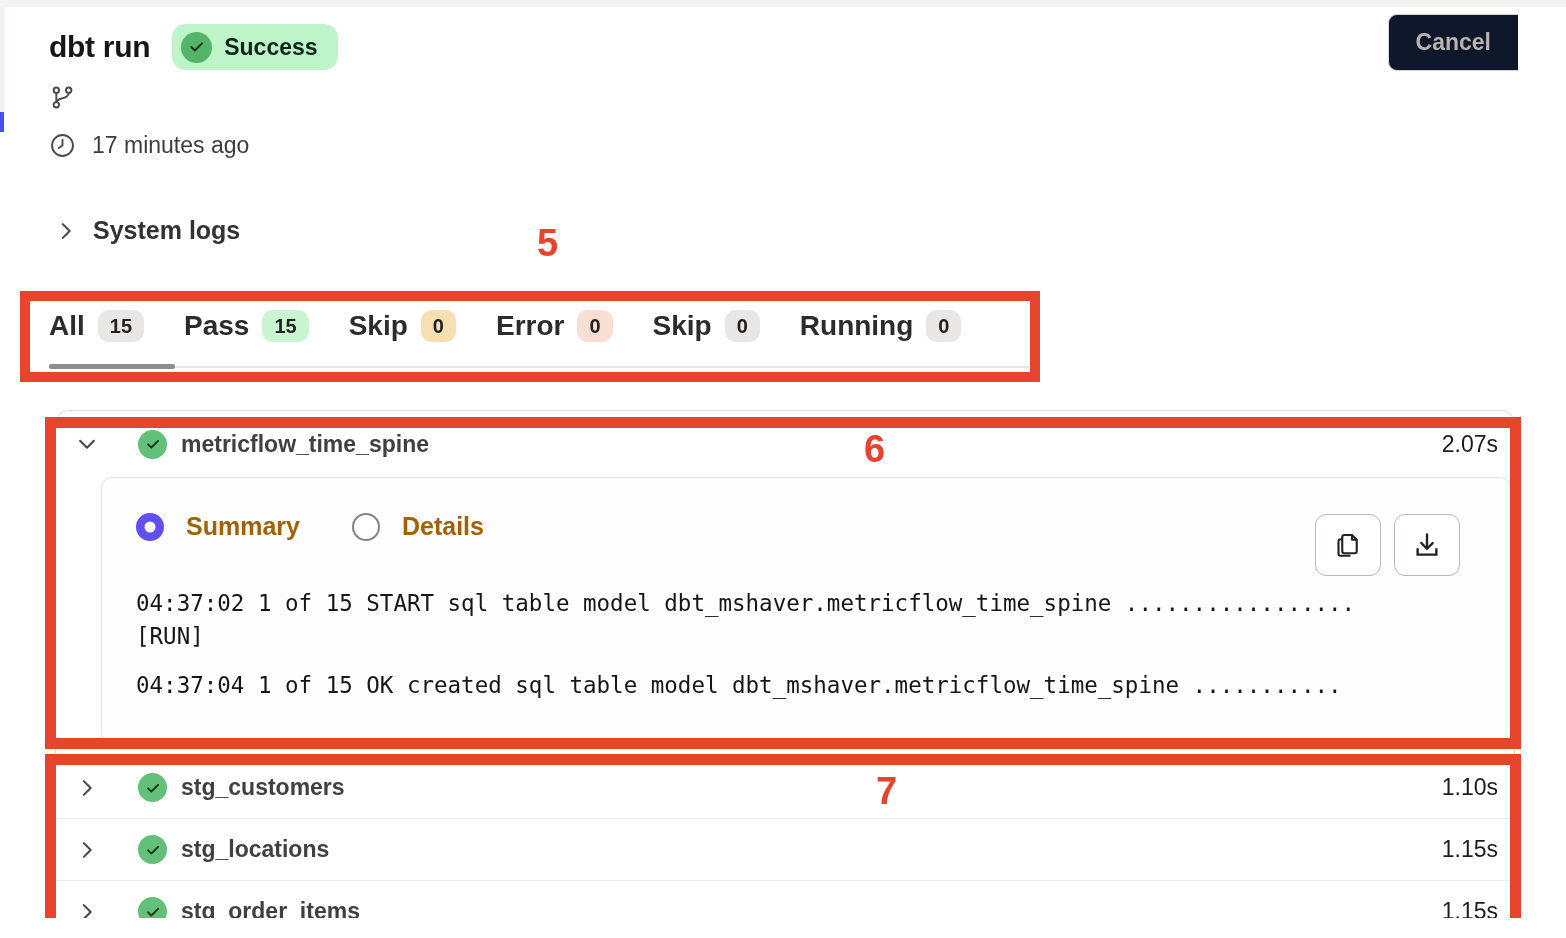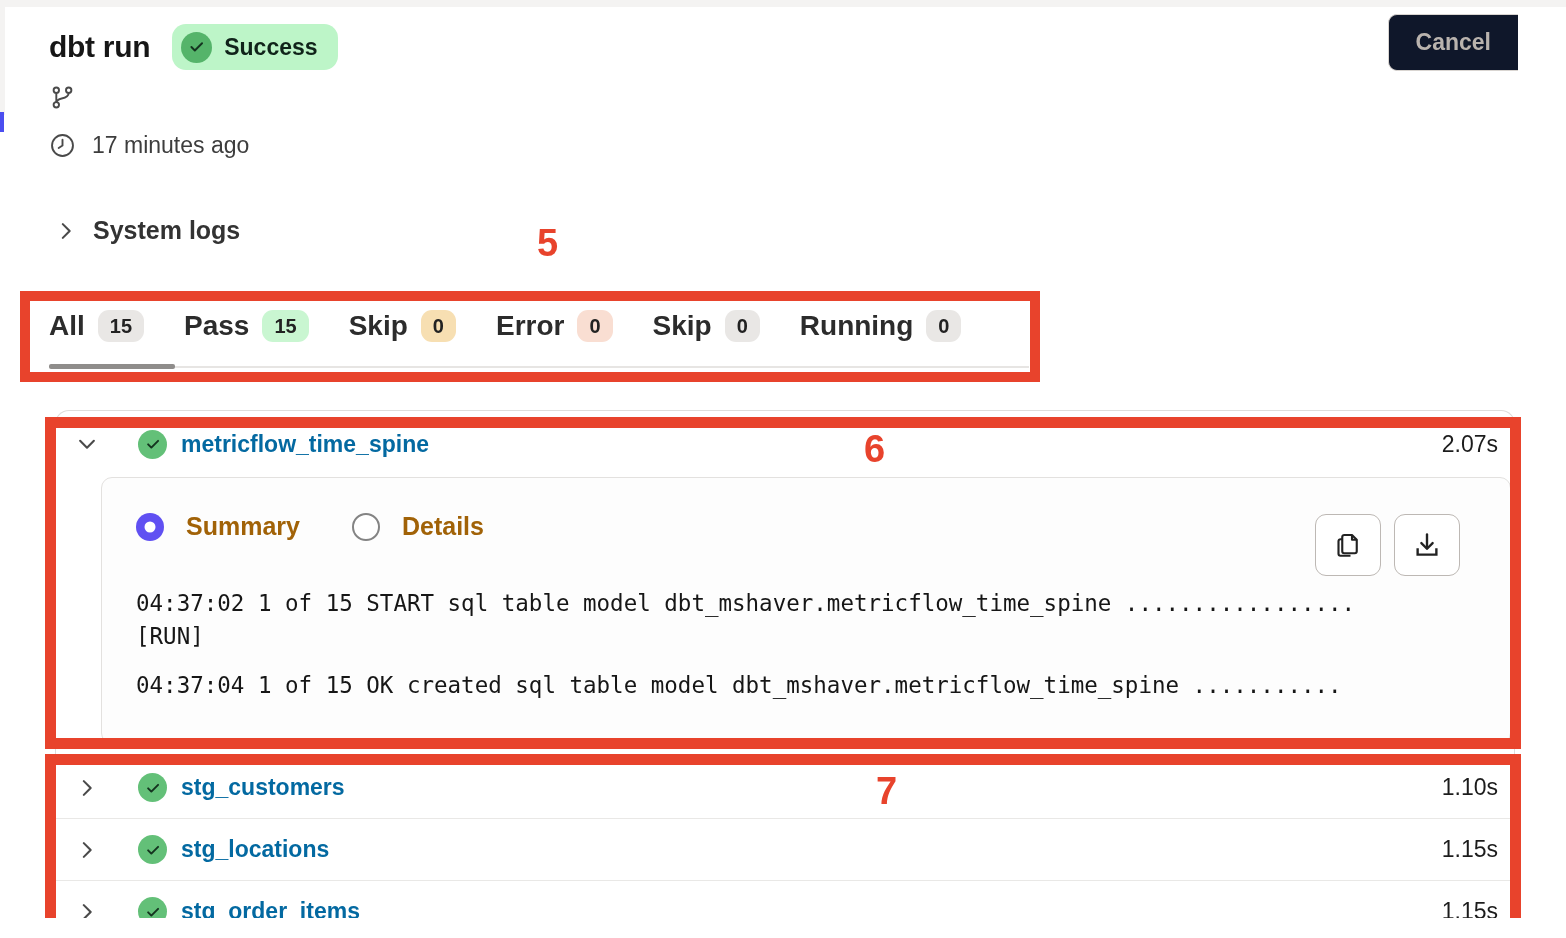--- a/index.html
+++ b/index.html
@@ -75,21 +75,21 @@
   
   .results-card {
     position:absolute; left:55px; top:410px; width:1460px; height:600px;
     border:1px solid #dedddb; border-bottom:none; border-radius:14px 14px 0 0; background:#fff;
   }
   .model-row {
     display:flex; align-items:center; padding:0 16px 0 20px; cursor:pointer;
   }
   .model-row .chev { margin-right:40px; }
   .model-row .check-circle { width:29px; height:29px; background:#63c078; margin-right:14px; }
-  .model-name { font-size:23px; font-weight:700; color:#0369a1; }
+  .model-name { font-size:23px; font-weight:700; color:#404040; }
   .model-duration { margin-left:auto; font-size:23px; color:#1c1c1c; }
   .row-expanded-header { height:66px; }
   .row-collapsed { height:62px; border-top:1px solid #e9e8e6; }
   .row-first-collapsed { border-top:none; margin-top:12px; border-top:1px solid transparent; }
 
   
   .summary-panel {
     margin:0 3px 0 45px; height:267px;
     background:#fdfdfd; border:1.5px solid #e3e1df; border-radius:11px;
     padding:34px 0 0 34px; position:relative;

